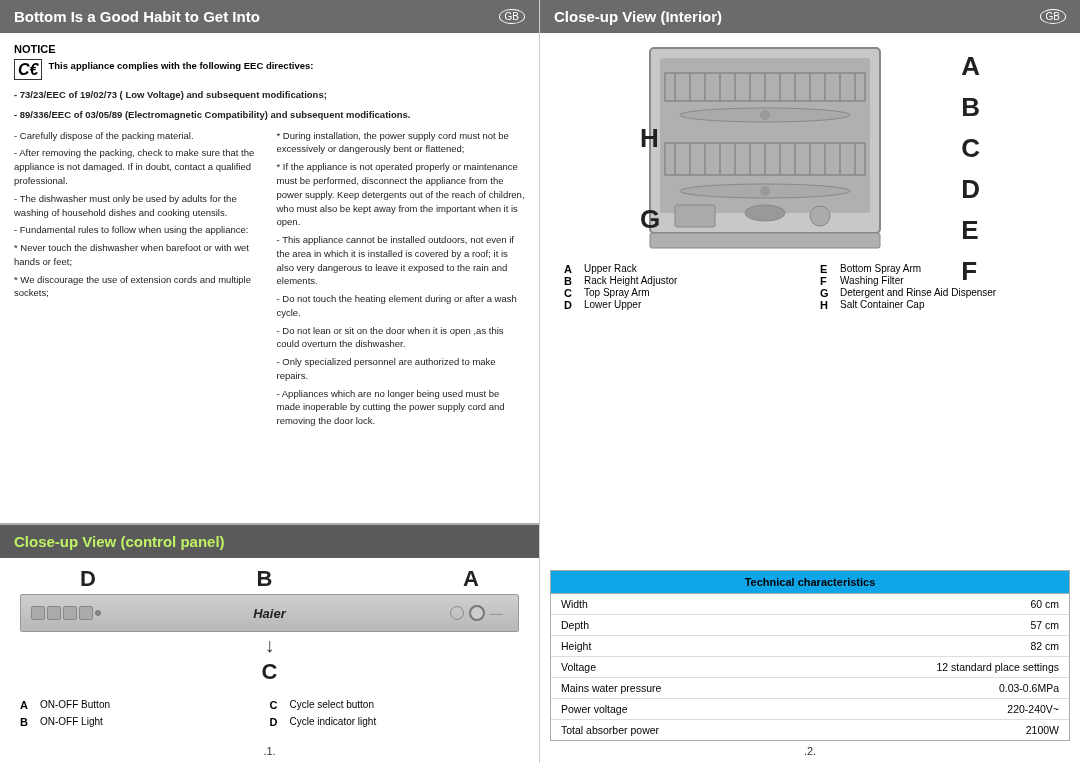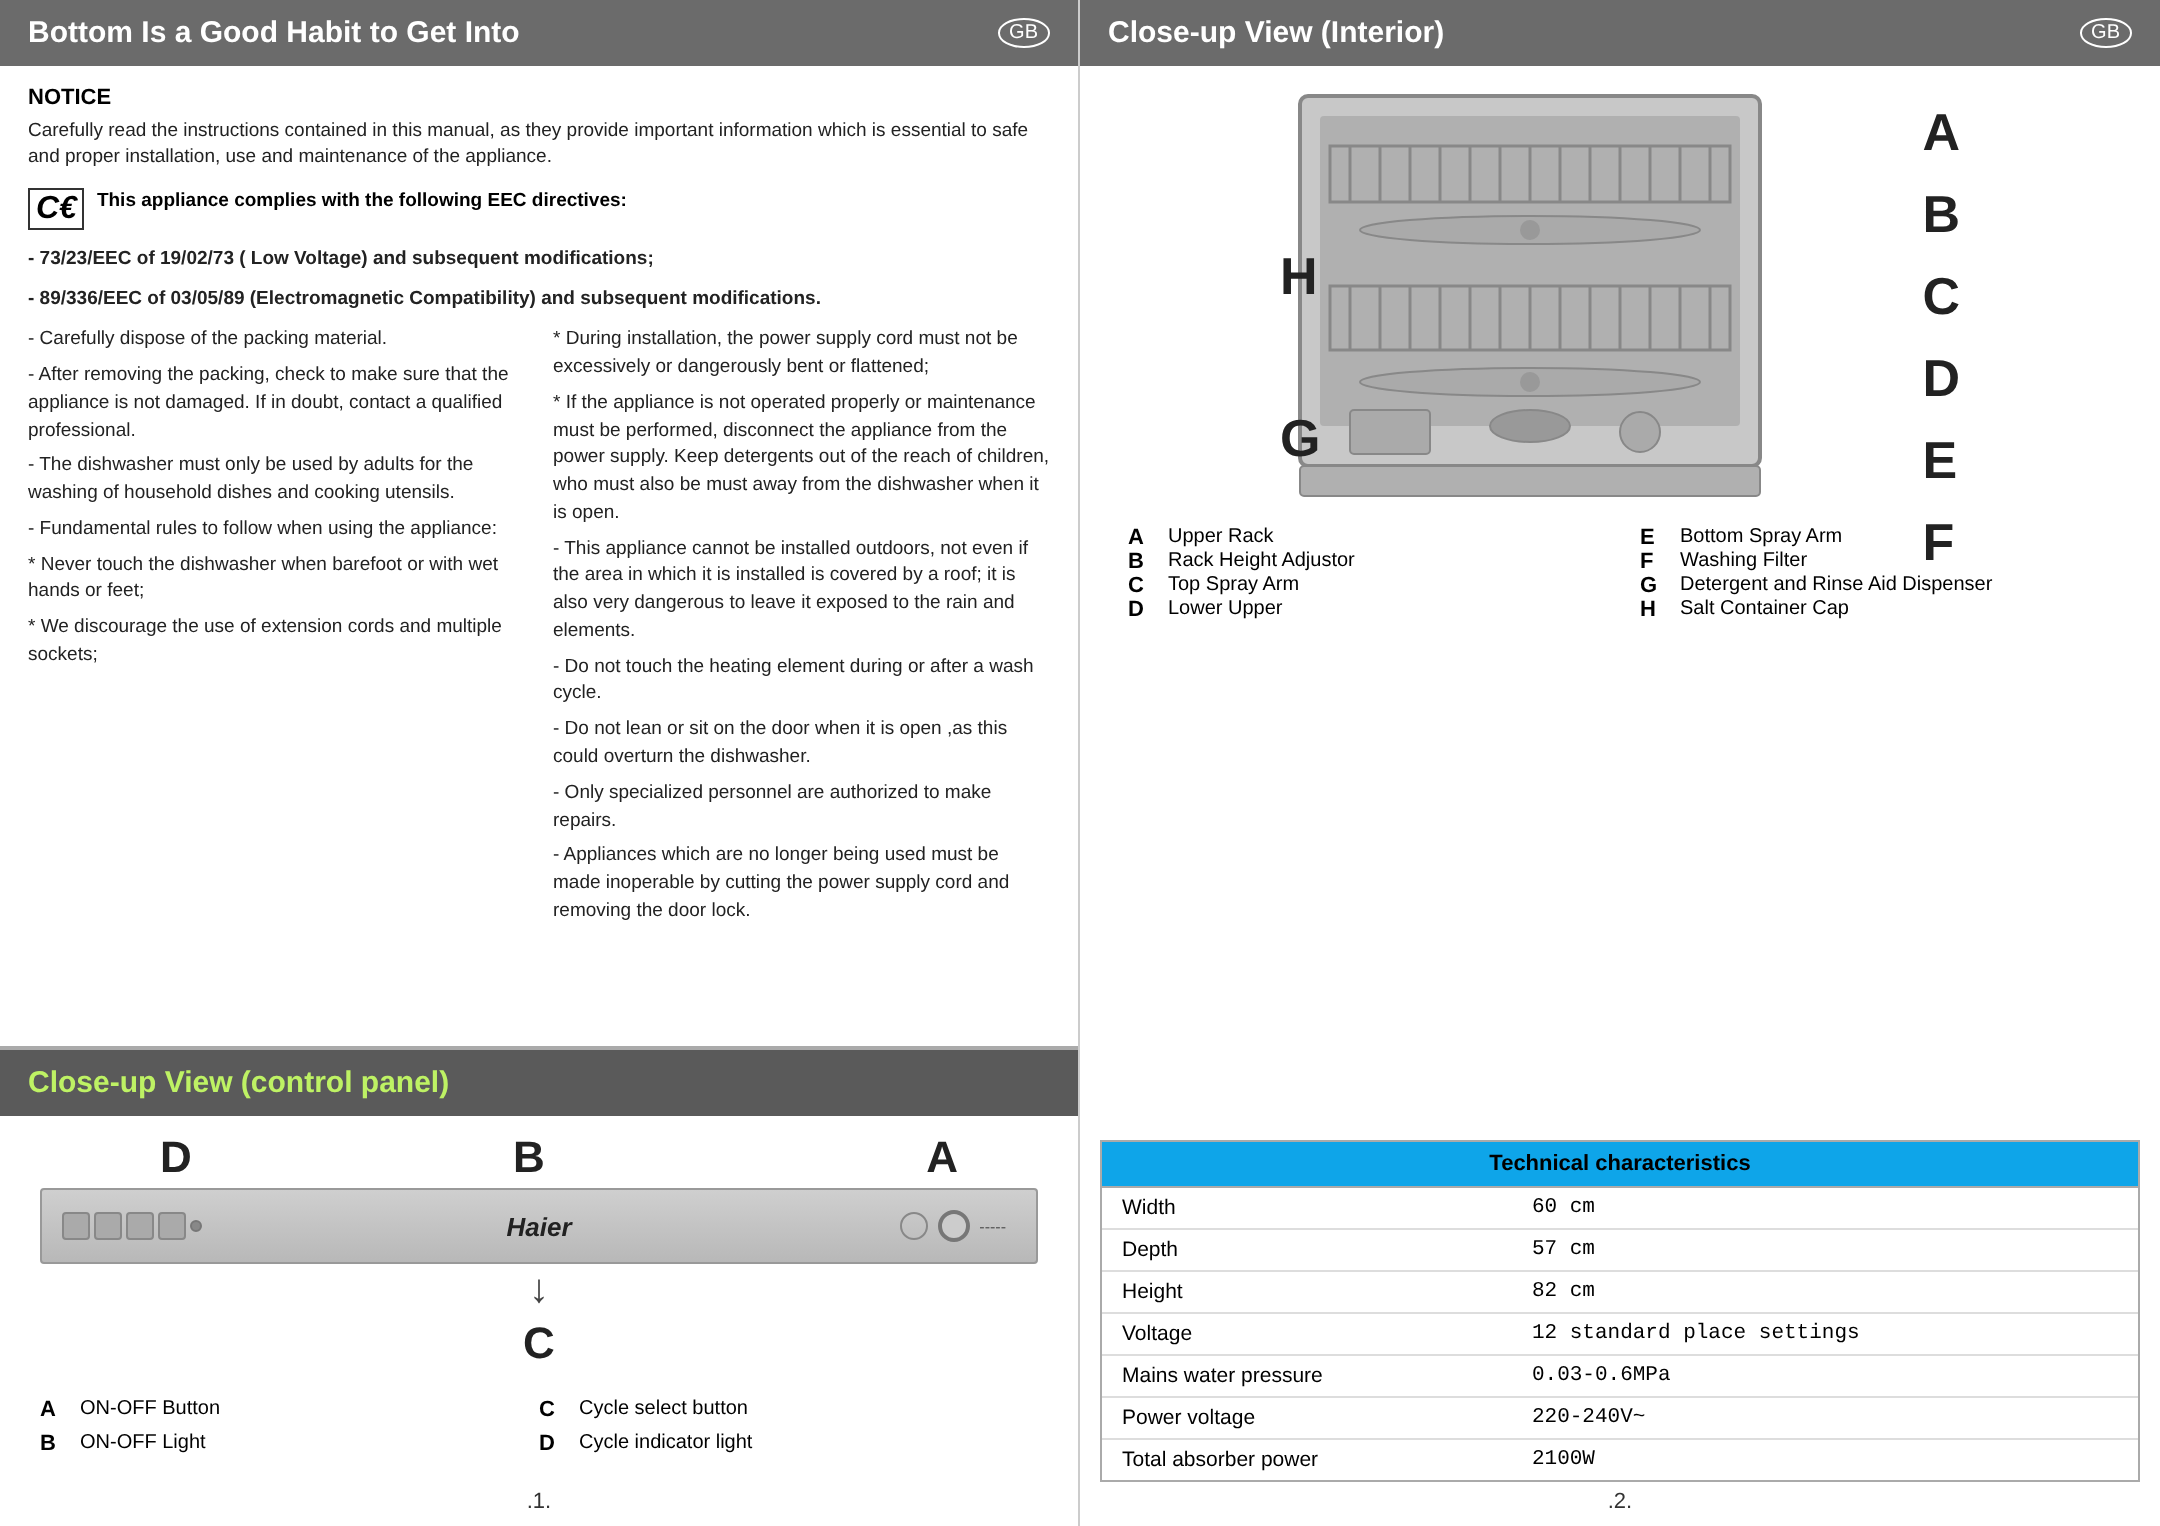--- a/index.html
+++ b/index.html
@@ -195,21 +195,21 @@
     .tech-table tr {
       border-bottom: 1px solid #ddd;
     }
     .tech-table tr:last-child {
       border-bottom: none;
     }
     .tech-table td {
       padding: 4px 10px;
     }
     .tech-table td:last-child {
-      font-family: Liberation Mono, monospace;
+      text-align: right;
     }
     .diagram-container {
       position: relative;
       width: 100%;
       display: flex;
       justify-content: center;
       padding: 0 10px;
     }
     .big-letter {
       font-size: 26px;
@@ -294,21 +294,20 @@
 
   <div class="left-page">
 
     <div class="section-header">
       <span>Bottom Is a Good Habit to Get Into</span>
       <span class="gb-badge">GB</span>
     </div>
 
     <div class="safety-section">
       <div class="notice-title">NOTICE</div>
-      <div class="notice-text">Carefully read the instructions contained in this manual, as they provide important information which is essential to safe and proper installation, use and maintenance of the appliance.</div>
 
       <div class="ce-box">
         <span class="ce-mark">C€</span>
         <div class="ce-text">This appliance complies with the following EEC directives:</div>
       </div>
 
       <div class="directive-text">
         <strong>- 73/23/EEC of 19/02/73 ( Low Voltage) and subsequent modifications;</strong>
       </div>
       <div class="directive-text">
@@ -319,21 +318,21 @@
         <div class="col-text">
           <p>- Carefully dispose of the packing material.</p>
           <p>- After removing the packing, check to make sure that the appliance is not damaged. If in doubt, contact a qualified professional.</p>
           <p>- The dishwasher must only be used by adults for the washing of household dishes and cooking utensils.</p>
           <p>- Fundamental rules to follow when using the appliance:</p>
           <p>* Never touch the dishwasher when barefoot or with wet hands or feet;</p>
           <p>* We discourage the use of extension cords and multiple sockets;</p>
         </div>
         <div class="col-text">
           <p>* During installation, the power supply cord must not be excessively or dangerously bent or flattened;</p>
-          <p>* If the appliance is not operated properly or maintenance must be performed, disconnect the appliance from the power supply. Keep detergents out of the reach of children, who must also be must away from the dishwasher when it is open.</p>
+          <p>* If the appliance is not operated properly or maintenance must be performed, disconnect the appliance from the power supply. Keep detergents out of the reach of children, who must also be kept away from the important when it is open.</p>
           <p>- This appliance cannot be installed outdoors, not even if the area in which it is installed is covered by a roof; it is also very dangerous to leave it exposed to the rain and elements.</p>
           <p>- Do not touch the heating element during or after a wash cycle.</p>
           <p>- Do not lean or sit on the door when it is open ,as this could overturn the dishwasher.</p>
           <p>- Only specialized personnel are authorized to make repairs.</p>
           <p>- Appliances which are no longer being used must be made inoperable by cutting the power supply cord and removing the door lock.</p>
         </div>
       </div>
     </div>
 
     <div class="control-section">

